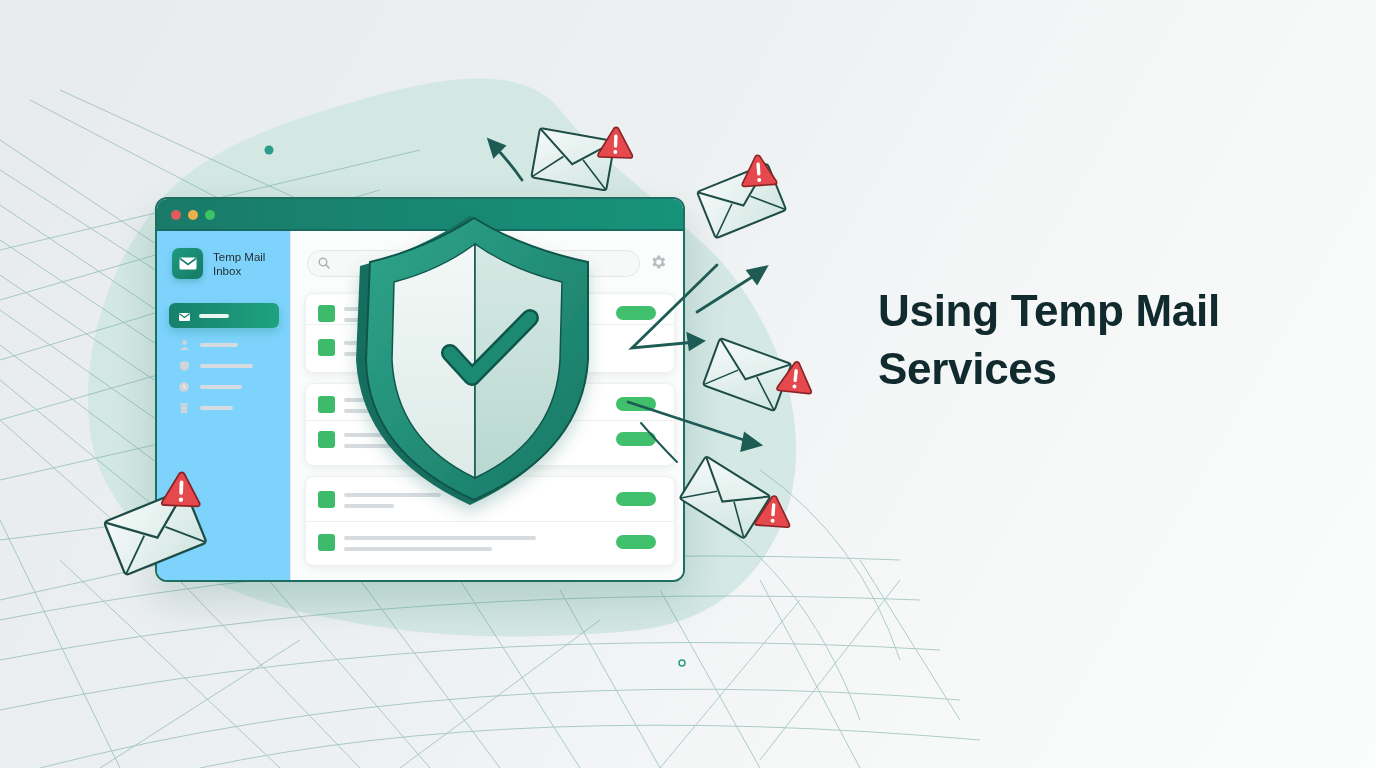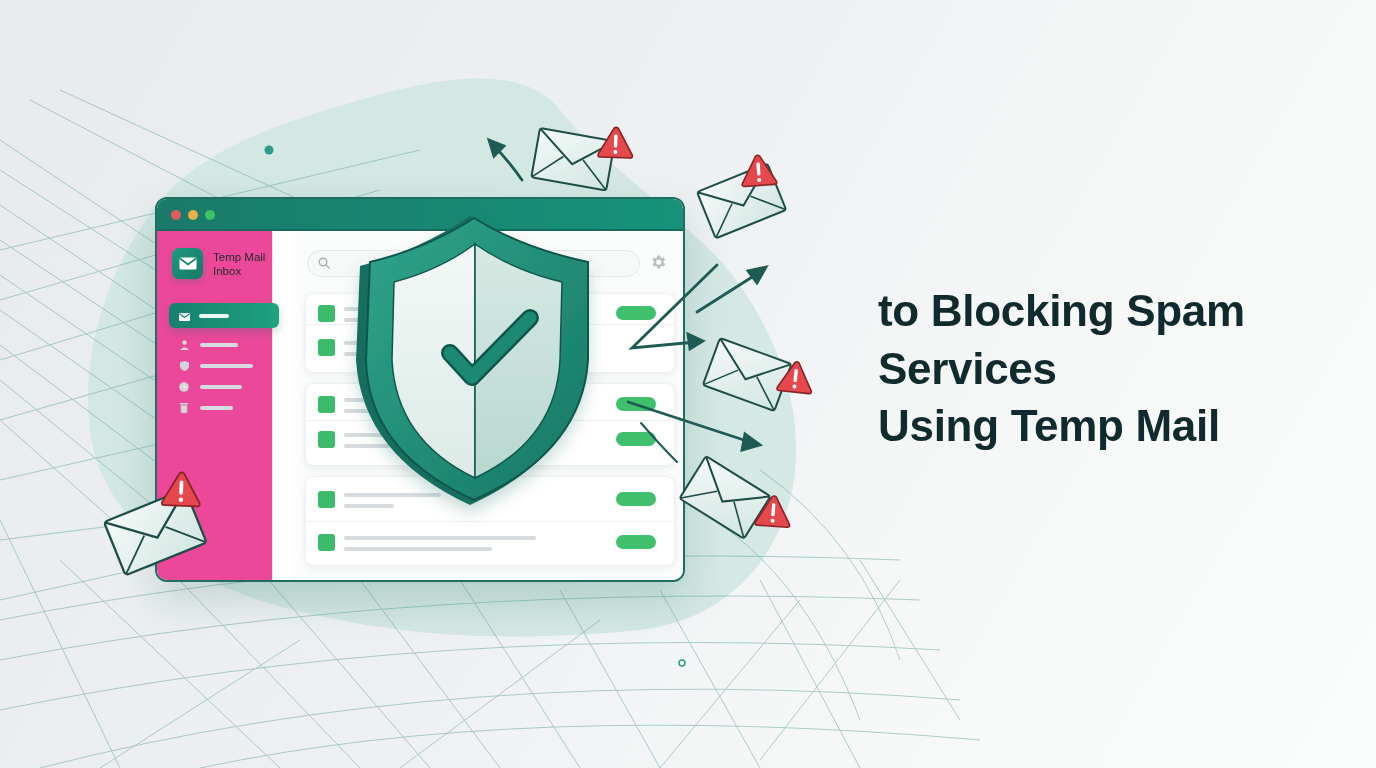--- a/index.html
+++ b/index.html
@@ -21,22 +21,22 @@
       position: absolute; left: 0; top: 0; right: 0; height: 32px;
       background: linear-gradient(90deg, #1a7a6a 0%, #16937a 100%);
       border-bottom: 2px solid #166b5e;
     }
     .dot { position: absolute; top: 11px; width: 10px; height: 10px; border-radius: 50%; }
     .dot.red { left: 14px; background: #e25c5c; }
     .dot.yellow { left: 31px; background: #eab04a; }
     .dot.green { left: 48px; background: #3ec266; }
 
     .sidebar {
-      position: absolute; left: 0; top: 32px; width: 116px; bottom: 0;
-      background: #ec4899; border-right: 1px solid #e6eaeb;
+      position: absolute; left: 0; top: 32px; width: 134px; bottom: 0;
+      background: #7dd3fc; border-right: 1px solid #e6eaeb;
     }
     .brand { position: absolute; left: 15px; top: 17px; display: flex; align-items: center; }
     .brand-icon {
       width: 31px; height: 31px; border-radius: 7px;
       background: linear-gradient(135deg, #1e9a7f, #157a66);
       display: flex; align-items: center; justify-content: center;
       box-shadow: 0 3px 6px rgba(20,110,90,0.25);
     }
     .brand-text {
       margin-left: 10px; font-size: 11.5px; line-height: 14px; color: #1f2b2e; font-weight: 500;
@@ -332,16 +332,15 @@
     <use href="#envelope"></use>
     <use href="#warn" transform="translate(62 6) rotate(-28)"></use>
   </g>
   <g transform="translate(104 522) rotate(-22)">
     <use href="#envelope" transform="scale(1.15)"></use>
     <use href="#warn" transform="translate(72 -26) rotate(24) scale(1.1)"></use>
   </g>
 </svg>
 
 <div class="title">
-  <div>to Blocking Spam</div>
+  <div>Using Temp Mail</div>
   <div>Services</div>
-  <div>Using Temp Mail</div>
 </div>
 
 </body></html>

